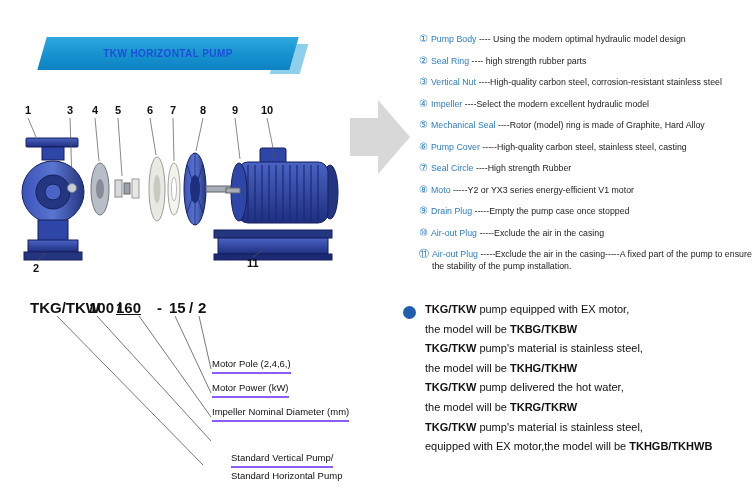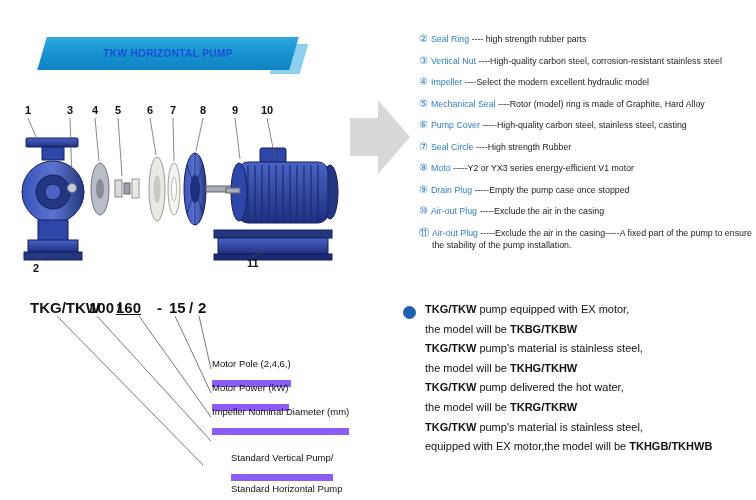--- a/index.html
+++ b/index.html
@@ -49,21 +49,21 @@
   .t-slash1   { left:117px; }
   .t-impeller { left:116px;text-decoration:underline; }
   .t-dash     { left:157px; }
   .t-power    { left:169px; }
   .t-slash2   { left:189px; }
   .t-pole     { left:198px; }
 
   .code-lines { position:absolute; left:20px; top:312px; }
 
   .mlabel { position:absolute; font-size:9.5px; color:#111; }
-  .mlabel .ul { border-bottom:7px solid #8b5cf6; padding-bottom:11px; display:inline-block;text-align:center; }
+  .mlabel .ul { border-bottom:2px solid #8b5cf6; padding-bottom:3px; display:inline-block;text-align:center; }
   .l-pole     { left:212px; top:358px; }
   .l-power    { left:212px; top:382px; }
   .l-impeller { left:212px; top:406px; }
   .l-inlet    { left:212px; top:430px; }
   .l-series   { left:203px; top:452px;margin-left:28px; }
   .l-series .line2 { display:block; padding-top:2px; }
 
   
   .notes { position:absolute; left:403px; top:300px; width:350px; }
   .bullet { position:absolute; left:0; top:6px; width:13px; height:13px; border-radius:50%;
@@ -180,20 +180,21 @@
   <span class="pn" style="left:232px;top:104px">9</span>
   <span class="pn" style="left:261px;top:104px">10</span>
   <span class="pn" style="left:33px;top:262px">2</span>
   <span class="pn" style="left:247px;top:257px">11</span>
 
   <svg class="arrow" width="62" height="78" viewBox="0 0 62 78">
     <polygon points="0,20 28,20 28,2 60,39 28,76 28,58 0,58" fill="#d8d8d8"></polygon>
   </svg>
 
   <ul class="parts">
+    <li class="part-item"><span class="pnum">①</span><span class="pname">Pump Body</span><span class="pdesc"> ---- Using the modern optimal hydraulic model design</span></li>
     <li class="part-item"><span class="pnum">②</span><span class="pname">Seal Ring</span><span class="pdesc"> ---- high strength rubber parts</span></li>
     <li class="part-item"><span class="pnum">③</span><span class="pname">Vertical Nut</span><span class="pdesc"> ----High-quality carbon steel, corrosion-resistant stainless steel</span></li>
     <li class="part-item"><span class="pnum">④</span><span class="pname">Impeller</span><span class="pdesc"> ----Select the modern excellent hydraulic model</span></li>
     <li class="part-item"><span class="pnum">⑤</span><span class="pname">Mechanical Seal</span><span class="pdesc"> ----Rotor (model) ring is made of Graphite, Hard Alloy</span></li>
     <li class="part-item"><span class="pnum">⑥</span><span class="pname">Pump Cover</span><span class="pdesc"> -----High-quality carbon steel, stainless steel, casting</span></li>
     <li class="part-item"><span class="pnum">⑦</span><span class="pname">Seal Circle</span><span class="pdesc"> ----High strength Rubber</span></li>
     <li class="part-item"><span class="pnum">⑧</span><span class="pname">Moto</span><span class="pdesc"> -----Y2 or YX3 series energy-efficient V1 motor</span></li>
     <li class="part-item"><span class="pnum">⑨</span><span class="pname">Drain Plug</span><span class="pdesc"> -----Empty the pump case once stopped</span></li>
     <li class="part-item"><span class="pnum">⑩</span><span class="pname">Air-out Plug</span><span class="pdesc"> -----Exclude the air in the casing</span></li>
     <li class="part-item wrap"><span class="pnum">⑪</span><span class="pname">Air-out Plug</span><span class="pdesc"> -----Exclude the air in the casing-----A fixed part of the pump to ensure the stability of the pump installation.</span></li>

